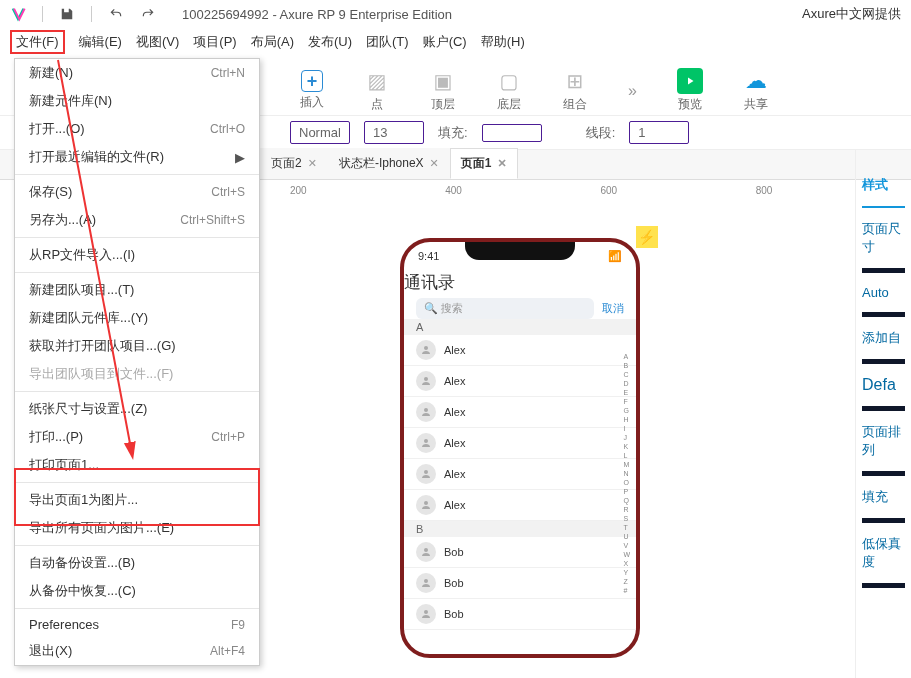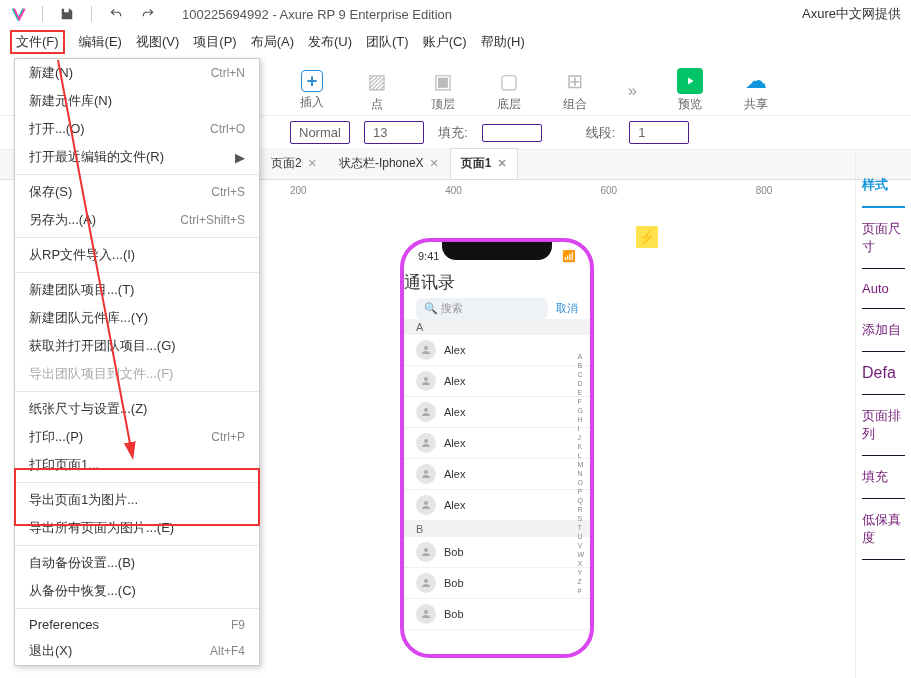--- a/index.html
+++ b/index.html
@@ -24,36 +24,36 @@
 .propbar { height:34px; display:flex; align-items:center; padding:0 10px 0 290px; gap:14px; font-size:13px; color:#666; border-bottom:1px solid #eee;}
 .propbar .field { border:1px solid #4c1d95; padding:3px 8px; border-radius:2px; min-width:60px;}
 .tabs { height:30px; display:flex; align-items:flex-end; padding-left:260px; border-bottom:1px solid #ddd; background:#f7f7f7;}
 .tab { padding:6px 10px; font-size:12px; background:#f7f7f7; border:1px solid transparent; display:flex; align-items:center; gap:6px;justify-content:flex-end;}
 .tab.active { background:#fff; border:1px solid #ddd; border-bottom:1px solid #fff; font-weight:bold;}
 .tab .x { color:#999; font-size:11px;}
 .ruler { height:20px; display:flex; padding-left:290px; font-size:10px; color:#888; align-items:center; }
 .ruler span { display:inline-block; width:160px; }
 .canvas-area { position:absolute; left:0; top:208px; right:0; bottom:0; }
 .phone { position:absolute; left:400px; top:30px; width:250px; height:440px; }
-.phone-frame { width:194px; height:420px; border:4px solid #d946ef; border-radius:30px; background:#fff; position:relative; overflow:hidden;}
+.phone-frame { width:240px; height:420px; border:4px solid #7f1d1d; border-radius:30px; background:#fff; position:relative; overflow:hidden;}
 .notch { position:absolute; top:0; left:50%; transform:translateX(-50%); width:110px; height:18px; background:#111; border-radius:0 0 14px 14px;}
 .bolt { position:absolute; right:-8px; top:-12px; width:22px; height:22px; background:#ffe24d; display:flex; align-items:center;justify-content:center; font-size:14px;}
 .ph-status { display:flex; justify-content:space-between; padding:4px 14px; font-size:11px; margin-top:4px;}
 .ph-title { font-weight:normal; font-size:17px; padding:4px 0;}
 .ph-search { display:flex; align-items:center; padding:0 12px; gap:8px;}
 .ph-search .sbox { flex:1; background:#eef1f5; border-radius:6px; padding:3px 8px; font-size:11px; color:#999;}
 .ph-search .cancel { color:#2b8bd4; font-size:11px;}
 .ph-sect { background:#f2f2f2; padding:2px 12px; font-size:11px; color:#666;}
 .ph-row { display:flex; align-items:center; padding:5px 12px; border-bottom:1px solid #f0f0f0; gap:8px;}
 .ph-row .av { width:20px; height:20px; border-radius:50%; background:#e5e5e5; display:flex; align-items:center;justify-content:center;}
 .ph-row .av svg{width:12px;height:12px;fill:#aaa;}
 .ph-row .nm { font-size:11px;}
 .ph-idx { position:absolute; right:6px; top:110px; display:flex; flex-direction:column; font-size:7px; color:#888; line-height:9px;}
 .right-panel { position:absolute; right:0; top:150px; width:56px; bottom:0; border-left:1px solid #eee; padding:14px 6px; }
-.right-panel .rp-item { font-size:13px; color:#701a75; padding:12px 0; border-bottom:1px solid #0f172a;}
+.right-panel .rp-item { font-size:13px; color:#0369a1; padding:12px 0; border-bottom:5px solid #0f172a;}
 .right-panel .rp-item.active { color:#1296db; border-bottom:2px solid #1296db; font-weight:bold;}
 
 .dropdown { position:absolute; left:14px; top:58px; width:246px; background:#fff; border:1px solid #ccc; box-shadow:2px 2px 6px rgba(0,0,0,0.2); z-index:100;}
 .dd-item { display:flex; justify-content:space-between; align-items:center; padding:5px 14px; font-size:13px;gap:32px; }
 .dd-item.disabled { color:#aaa; }
 .dd-sep { height:1px; background:#e5e5e5; margin:3px 0; }
 .dd-sub { color:#555; }
 .dd-item .shortcut { color:#888; font-size:12px;}
 .hl-box1 { position:absolute; left:14px; top:468px; width:246px; height:58px; border:2px solid #e33; z-index:200; pointer-events:none;}
 

